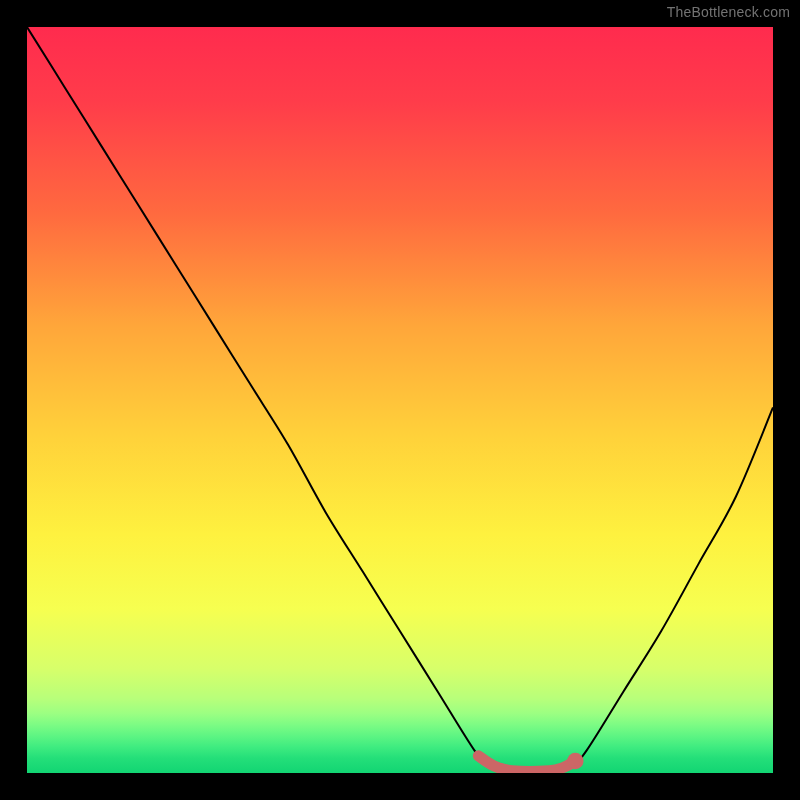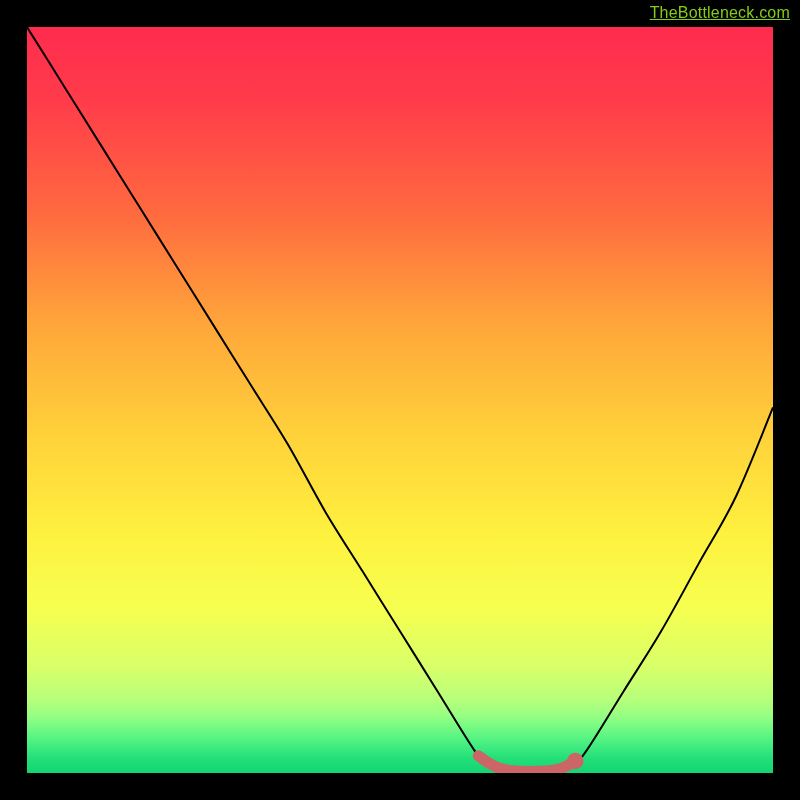--- a/index.html
+++ b/index.html
@@ -13,25 +13,24 @@
   .container {
     position: relative;
     width: 800px;
     height: 800px;
   }
   .watermark {
     position: absolute;
     top: 4px;
     right: 10px;
     font-family: Arial, Helvetica, sans-serif;
-    font-size: 16px;
-    color: #84cc16;
+    font-size: 14px;
+    color: #737373;
     letter-spacing: 0.2px;
     z-index: 5;
-    text-decoration: underline;
   }
   svg.plot {
     position: absolute;
     left: 27px;
     top: 27px;
     width: 746px;
     height: 746px;
     display: block;
   }
 </style>

